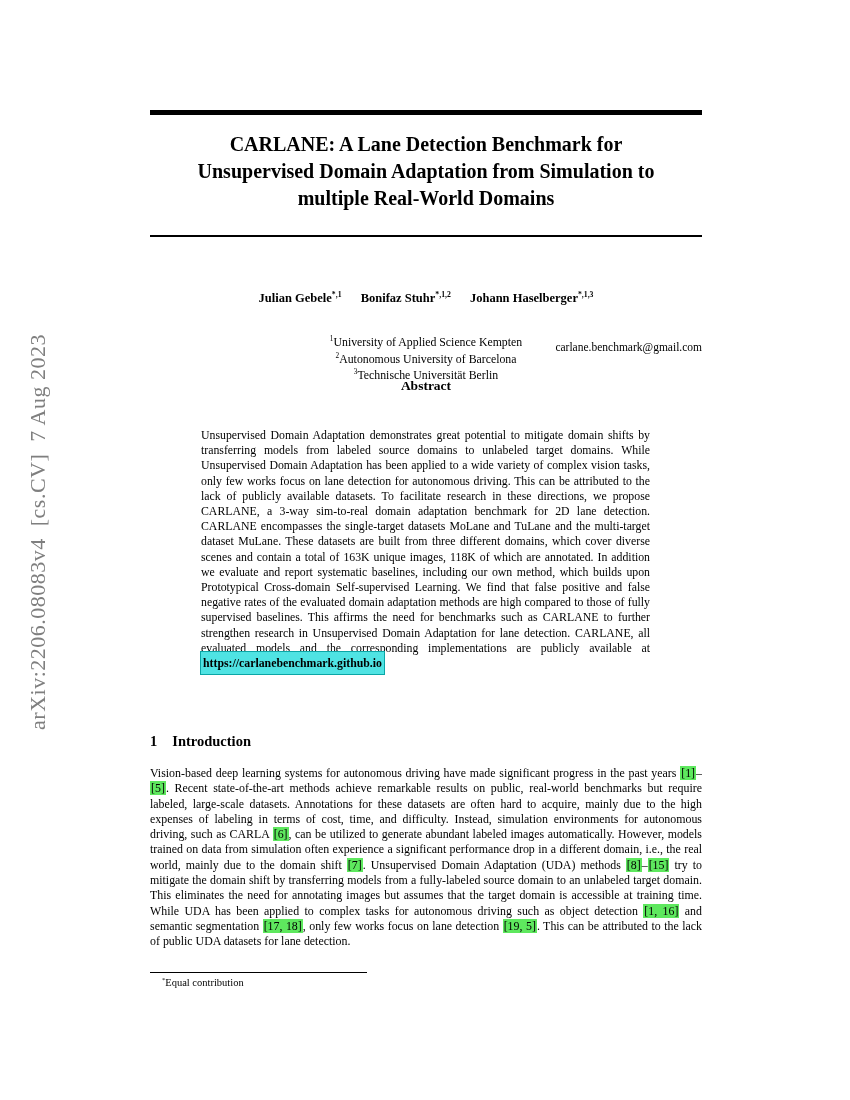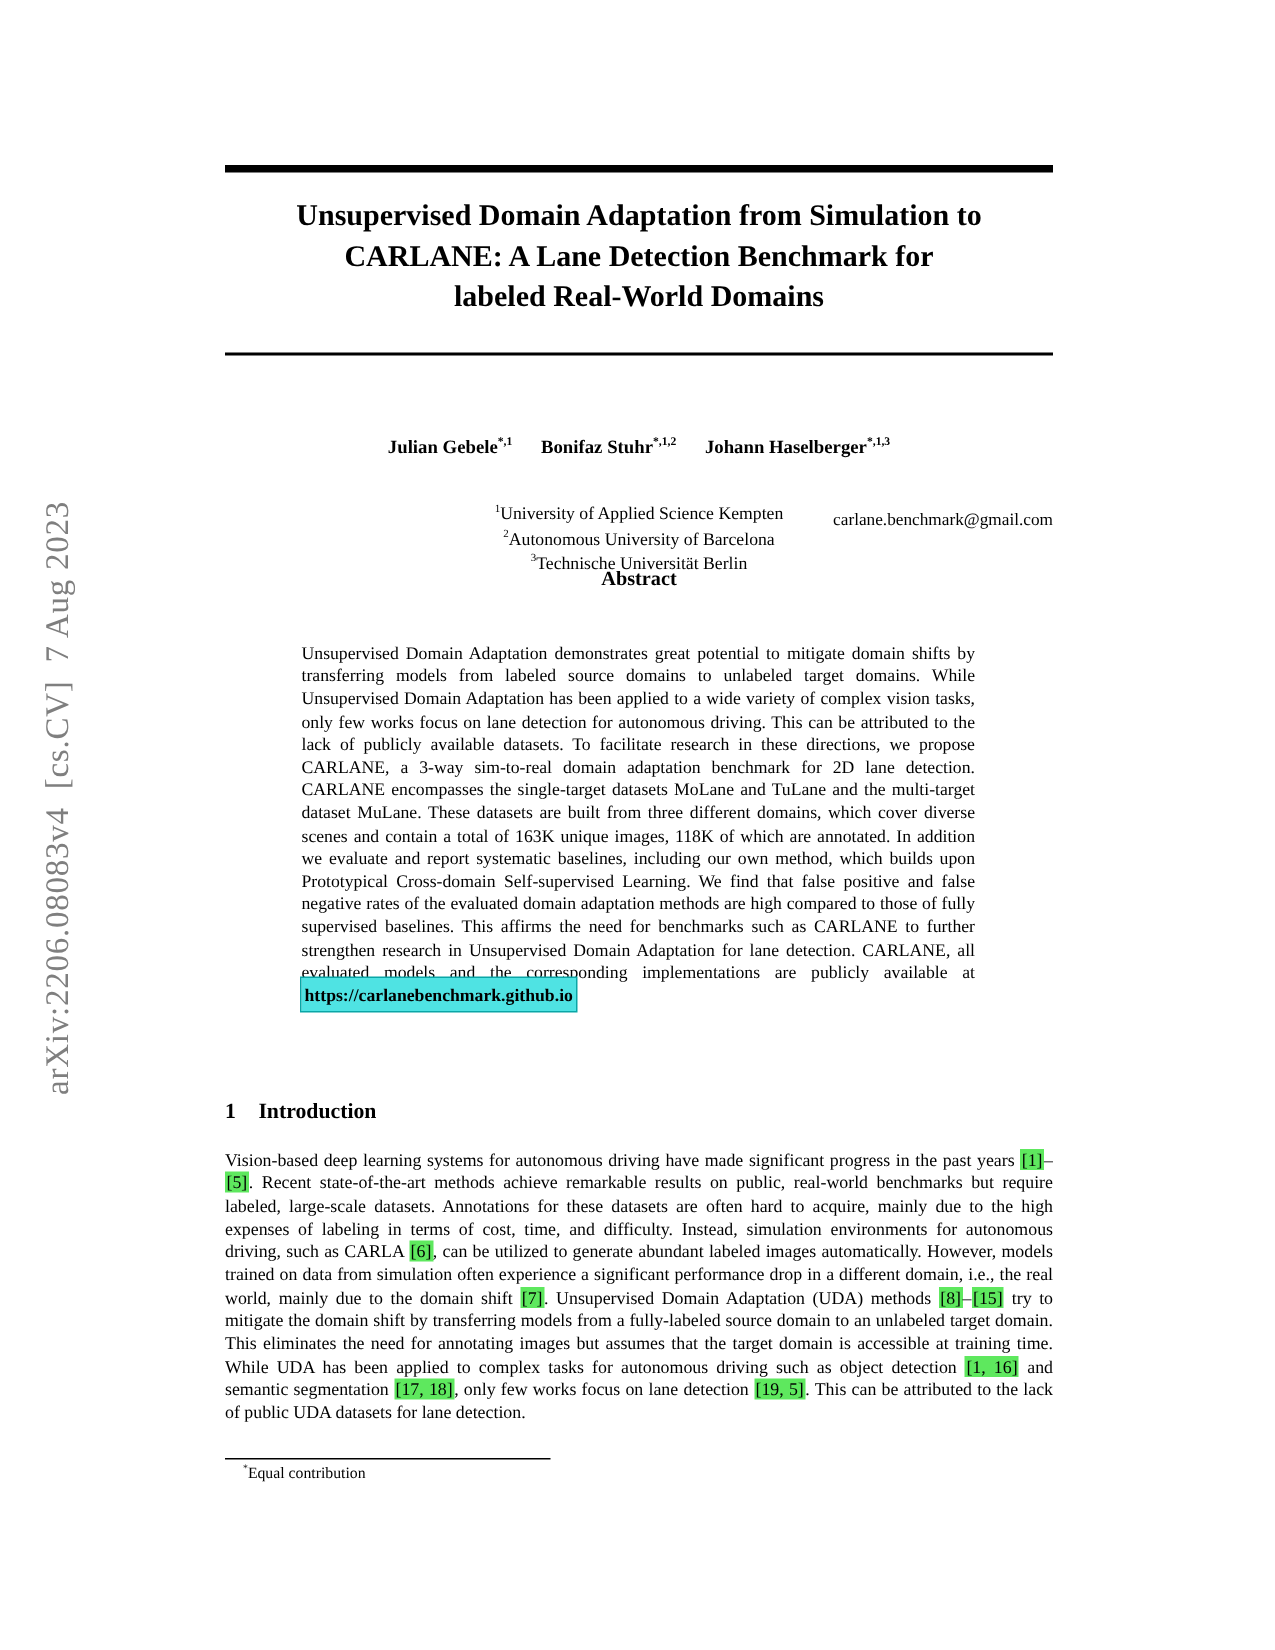--- a/index.html
+++ b/index.html
@@ -172,23 +172,23 @@
 
 <div class="page">
 
   <div class="watermark-wrap">
     <div class="watermark-text">arXiv:2206.08083v4  [cs.CV]  7 Aug 2023</div>
   </div>
 
   <div class="rule-thick"></div>
 
   <div class="paper-title">
+    <div>CARLANE: A Lane Detection Benchmark for</div>
     <div>Unsupervised Domain Adaptation from Simulation to</div>
-    <div>CARLANE: A Lane Detection Benchmark for</div>
-    <div>labeled Real-World Domains</div>
+    <div>multiple Real-World Domains</div>
   </div>
 
   <div class="rule-thin"></div>
 
   <div class="authors">
     <span class="author"><span>Julian Gebele</span><span class="sup">*,1</span></span>
     <span class="author"><span>Bonifaz Stuhr</span><span class="sup">*,1,2</span></span>
     <span class="author"><span>Johann Haselberger</span><span class="sup">*,1,3</span></span>
   </div>
 

